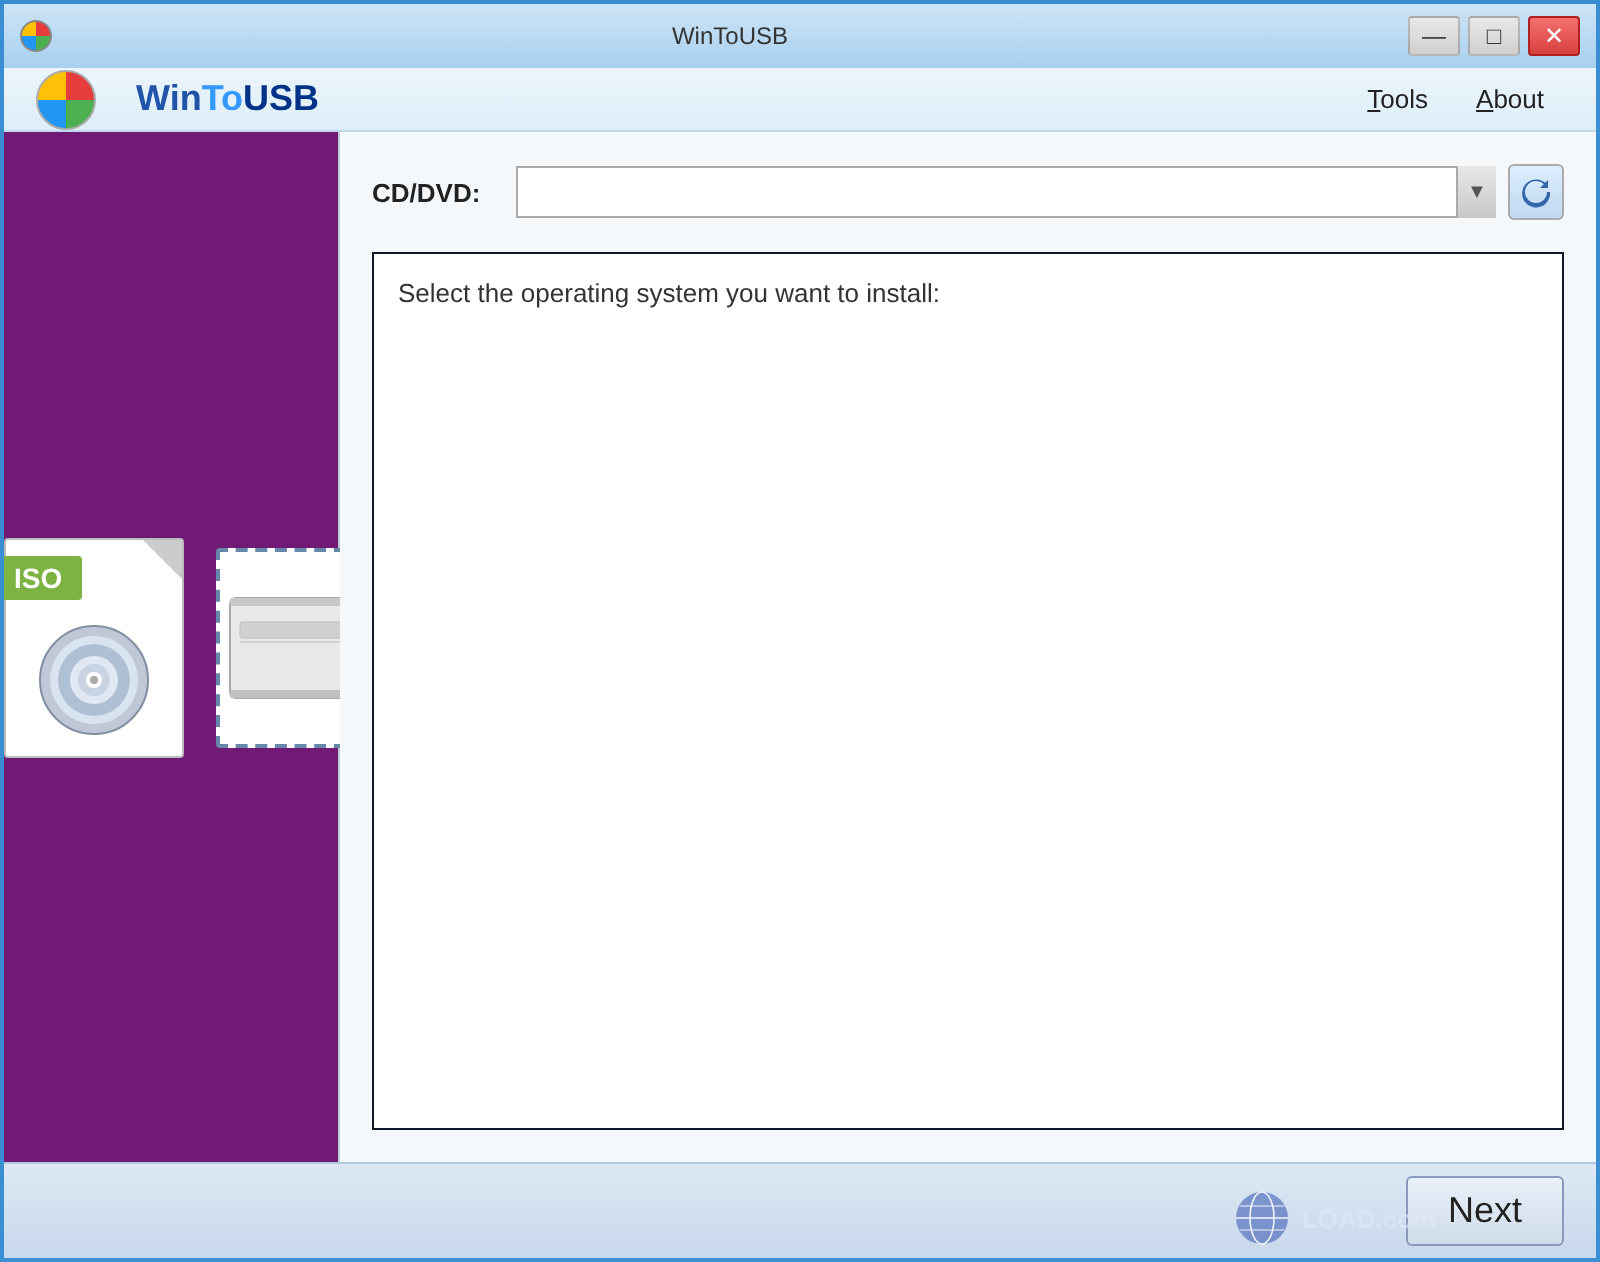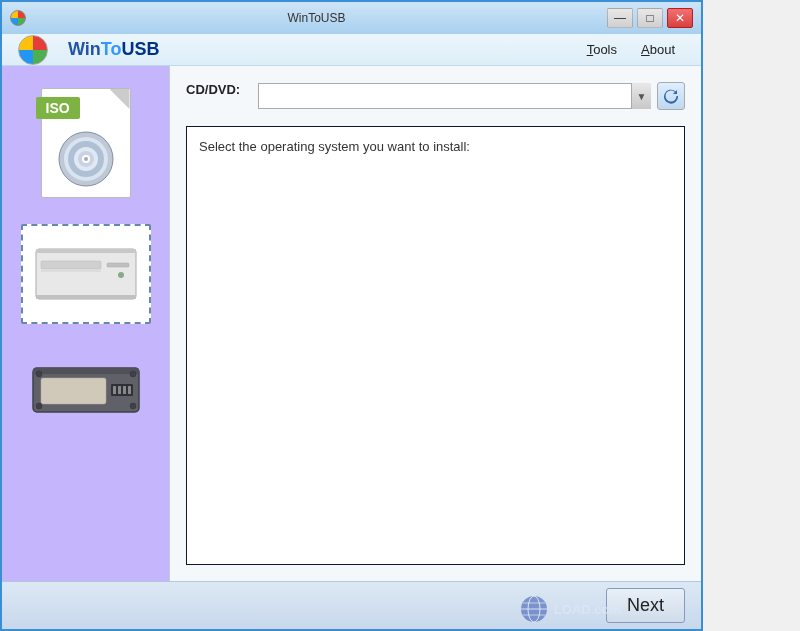--- a/index.html
+++ b/index.html
@@ -7,21 +7,21 @@
       width: 800px;
       height: 631px;
       background: #f0f0f0;
       font-family: 'Segoe UI', Tahoma, sans-serif;
       font-size: 13px;
       overflow: hidden;
     }
 
     
     .window {
-      width: 703px;
+      width: 800px;
       height: 631px;
       border: 2px solid #3a8fd4;
       display: flex;
       flex-direction: column;
       background: #f0f0f0;
     }
 
     .title-bar {
       height: 32px;
       background: linear-gradient(to bottom, #cde4f7, #a8d0ef);
@@ -136,23 +136,23 @@
     
     .content-area {
       display: flex;
       flex: 1;
       overflow: hidden;
     }
 
     
     .sidebar {
       width: 168px;
-      background: #c4b5fd;
-      display: flex;
-      flex-direction: column;
+      background: #701a75;
+      display: flex;
+      flex-direction: row;
       align-items: center;
       padding: 12px 0;
       gap: 16px;
       flex-shrink: 0;
       border-right: 1px solid #c0ccd8;
     }
 
     
     .iso-icon-container {
       width: 130px;
@@ -243,21 +243,21 @@
     .main-panel {
       flex: 1;
       display: flex;
       flex-direction: column;
       padding: 16px;
       background: #f5f8fb;
     }
 
     .cd-dvd-row {
       display: flex;
-      align-items: flex-start;
+      align-items: center;
       gap: 12px;
       margin-bottom: 16px;
     }
 
     .cd-dvd-label {
       font-weight: bold;
       color: #222;
       width: 60px;
     }
 

